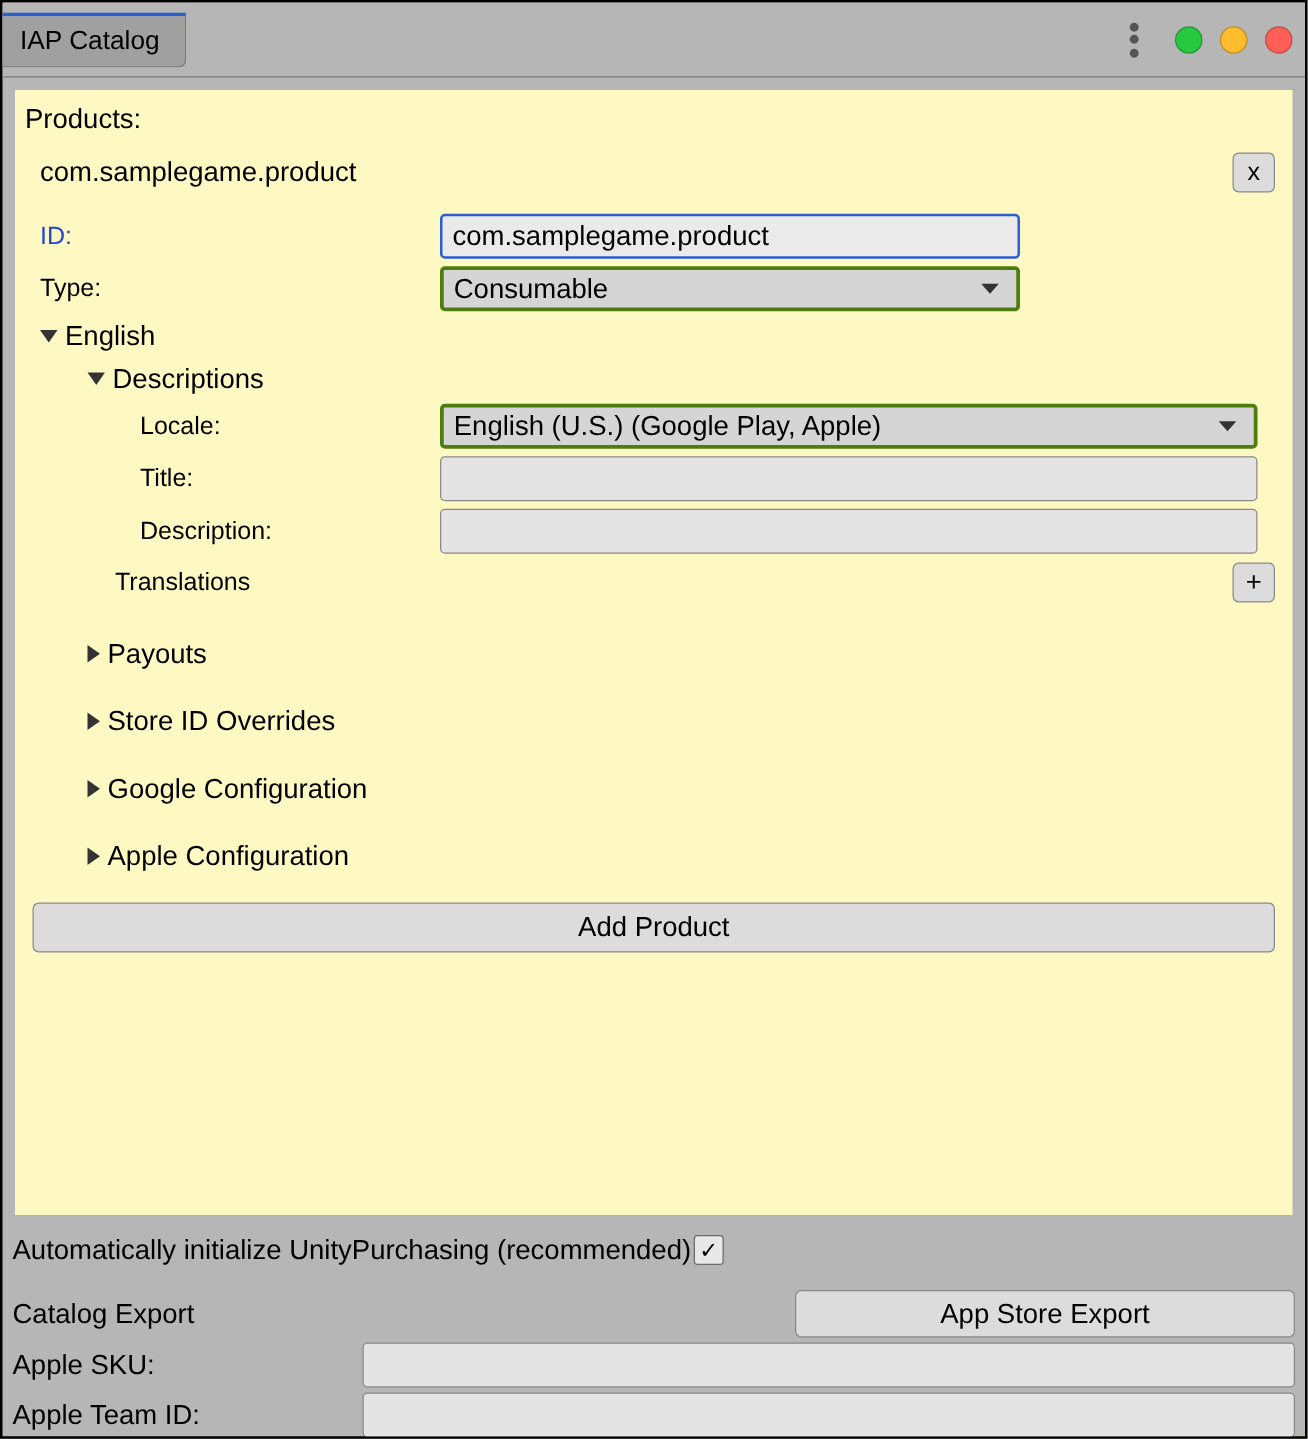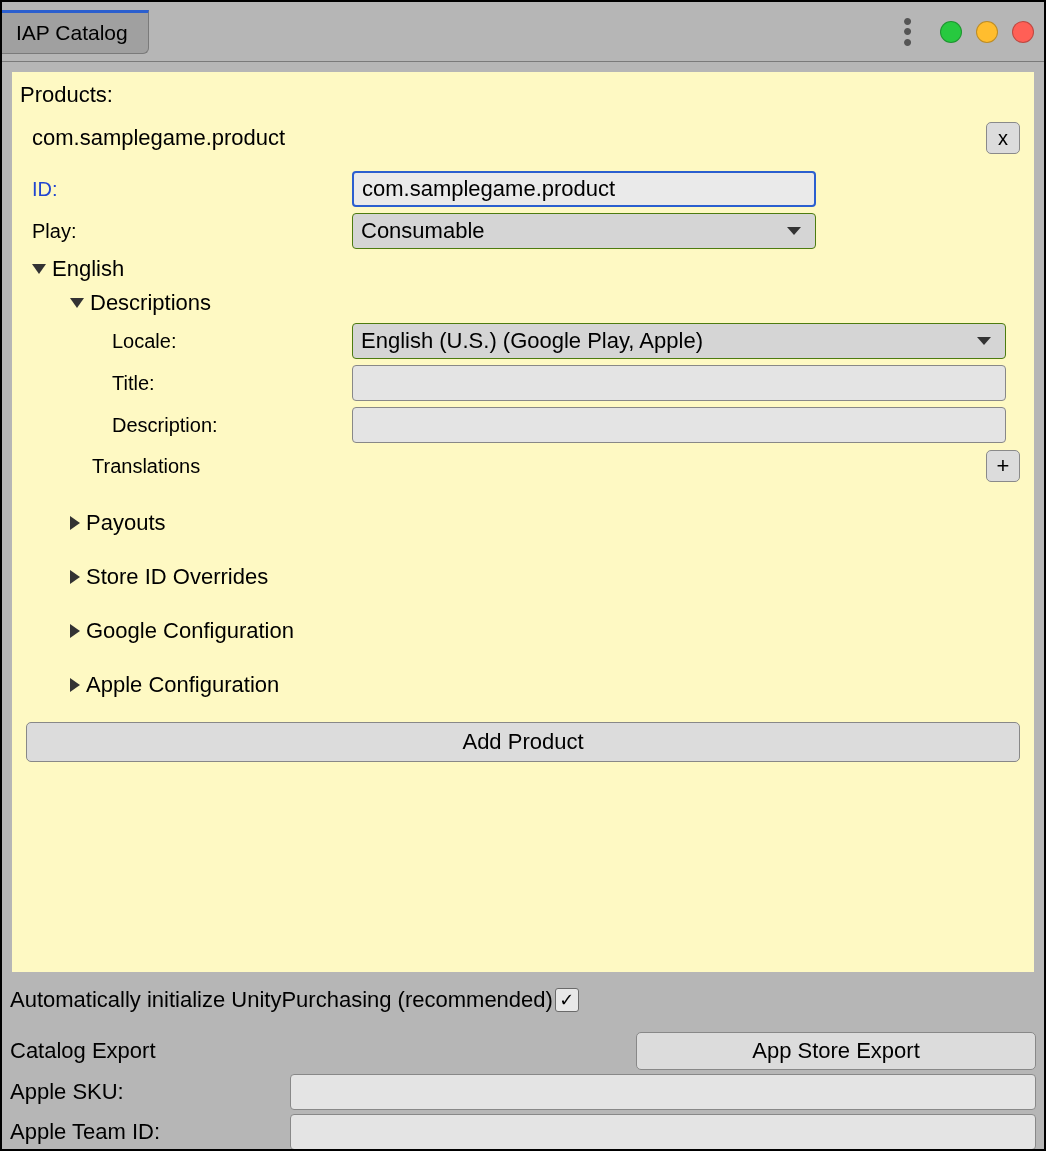--- a/index.html
+++ b/index.html
@@ -101,21 +101,21 @@
   .focused {
     border: 2px solid #2b5fcf;
     background: #eaeaea;
   }
   .selectbox {
     width: 100%;
     height: 36px;
     font-size: 22px;
     padding: 2px 8px;
     background: #d5d5d5;
-    border: 1px solid #4d7c0f;
+    border: 3px solid #4d7c0f;
     border-radius: 4px;
     display: flex;
     align-items: center;
     justify-content: space-between;
     cursor: pointer;
   }
   .chevron {
     width: 0; height: 0;
     border-left: 7px solid transparent;
     border-right: 7px solid transparent;
@@ -233,21 +233,21 @@
 
   <div class="row">
     <div class="field-label highlight">ID:</div>
     <div class="field-control">
       <input class="textinput focused" value="com.samplegame.product" style="">
     </div>
     <div style="width:204px"></div>
   </div>
 
   <div class="row">
-    <div class="field-label">Play:</div>
+    <div class="field-label">Type:</div>
     <div class="field-control">
       <div class="selectbox">
         <span>Consumable</span>
         <span class="chevron"></span>
       </div>
     </div>
     <div style="width:204px"></div>
   </div>
 
   <div class="indent-1">

